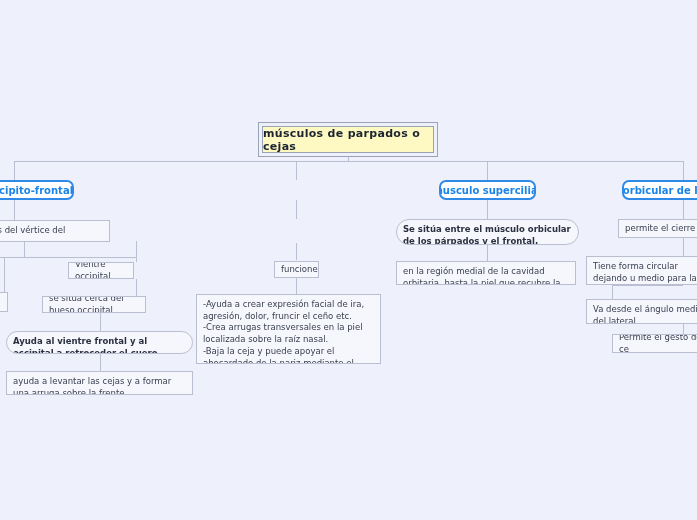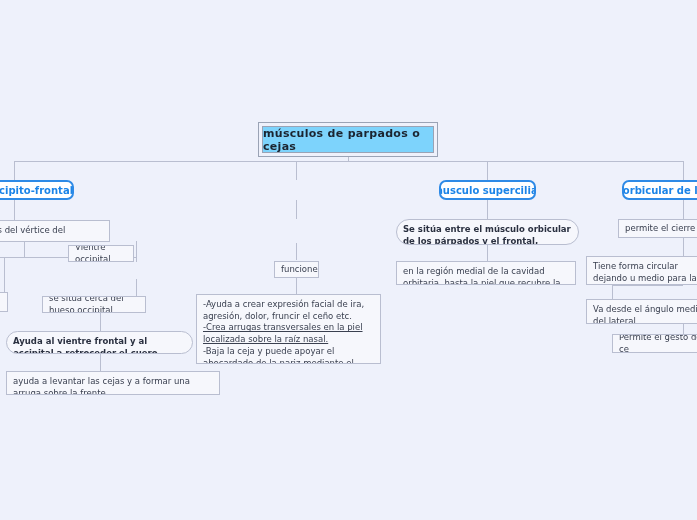--- a/index.html
+++ b/index.html
@@ -13,21 +13,21 @@
   #canvas{position:absolute;left:0;top:0;width:697px;height:520px;}
 
   
   .line{position:absolute;background:#b9bed0;}
   .line.h{height:1px;}
   .line.v{width:1px;}
 
   
   .root{
     position:absolute;
-    background:#7dd3fc;
+    background:#fef9c3;
     border:1px solid #9aa3b5;
     box-shadow:0 0 0 3px #eef1fb, 0 0 0 4px #9aa3b5;
     color:#1b2430;
     font-weight:bold;
     font-size:11px;
     letter-spacing:.3px;
     display:flex;align-items:center;justify-content:center;
     box-sizing:border-box;
   }
 
@@ -104,36 +104,36 @@
 
   <div class="branch" style="left:-25px;top:180px;width:99px;height:20px;">o occipito-frontal</div>
 
 
   <div class="branch" style="left:439px;top:180px;width:97px;height:20px;">musculo superciliar</div>
 
   <div class="branch" style="left:622px;top:180px;width:100px;height:20px;">orbicular de los p</div>
 
   <div class="leaf center" style="left:-40px;top:220px;width:150px;height:22px;">os lados del vértice del</div>
 
-  <div class="leaf center" style="left:68px;top:245px;width:66px;height:17px;">Vientre occipital</div>
+  <div class="leaf center" style="left:68px;top:262px;width:66px;height:17px;">Vientre occipital</div>
 
   <div class="leaf" style="left:-52px;top:292px;width:60px;height:20px;"></div>
 
   <div class="leaf center" style="left:42px;top:296px;width:104px;height:17px;">se sitúa cerca del hueso occipital.</div>
 
   <div class="leaf bold" style="left:6px;top:331px;width:187px;height:23px;">Ayuda al vientre frontal y al occipital a retroceder el cuero cabelludo.</div>
 
-  <div class="leaf" style="left:6px;top:371px;width:214px;height:24px;">ayuda a levantar las cejas y a formar una arruga sobre la frente.</div>
+  <div class="leaf" style="left:6px;top:371px;width:187px;height:24px;">ayuda a levantar las cejas y a formar una arruga sobre la frente.</div>
 
 
   <div class="leaf center" style="left:274px;top:261px;width:45px;height:17px;">funciones</div>
 
   <div class="leaf" style="left:196px;top:294px;width:185px;height:70px;">
     <span class="ln" style="white-space:normal;">-Ayuda a crear expresión facial de ira, agresión, dolor, fruncir el ceño etc.</span>
-    <span class="ln" style="white-space:normal;text-decoration:underline;">-Crea arrugas transversales en la piel localizada sobre la raíz nasal.</span>
+    <span class="ln" style="white-space:normal;">-Crea arrugas transversales en la piel localizada sobre la raíz nasal.</span>
     <span class="ln" style="white-space:normal;">-Baja la ceja y puede apoyar el abocardado de la nariz mediante el ajuste de la parte superior de la nariz.</span>
 
   </div>
 
   <div class="leaf bold" style="left:396px;top:219px;width:183px;height:26px;">Se sitúa entre el músculo orbicular de los párpados y el frontal,</div>
 
   <div class="leaf" style="left:396px;top:261px;width:180px;height:24px;">en la región medial de la cavidad orbitaria, hasta la piel que recubre la parte medial de las cejas</div>
 
   <div class="leaf center" style="left:618px;top:219px;width:110px;height:19px;">permite el cierre de lo</div>
 

